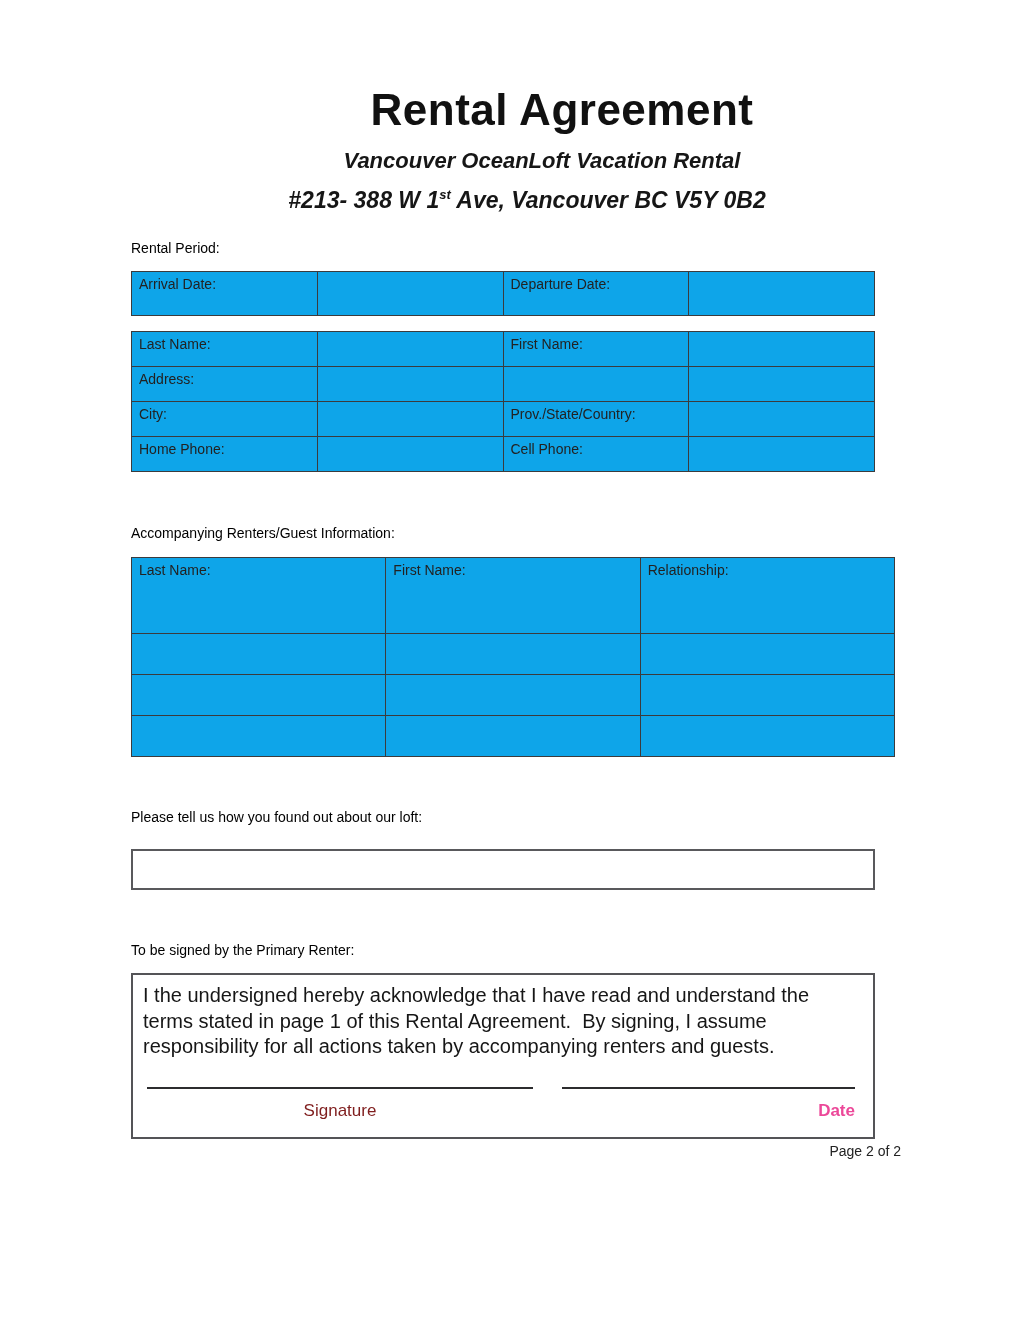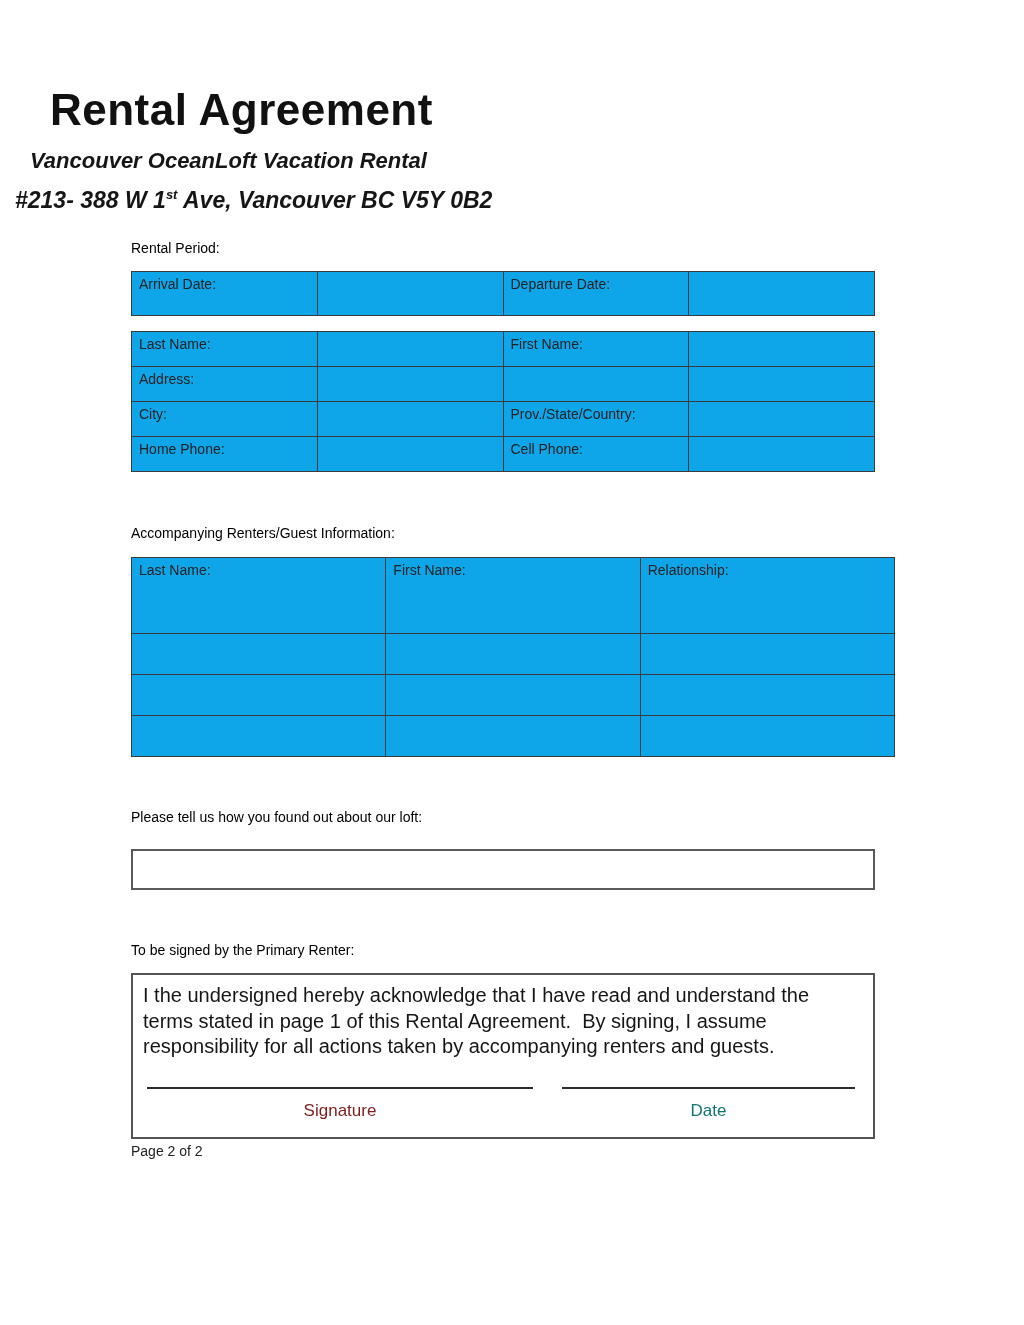--- a/index.html
+++ b/index.html
@@ -7,21 +7,21 @@
   .page {
     position: relative;
     width: 1024px;
     height: 1325px;
     background: #ffffff;
     font-family: "Liberation Sans", "DejaVu Sans", sans-serif;
     color: #1c1c1e;
     overflow: hidden;
   }
   
-  .header { width: 100%; }
+  .header { width: 100%; text-align: center; }
   .doc-title {
     margin-top: 88px;
     position: relative; left: 50px;
     font-size: 44px;
     font-weight: 700;
     letter-spacing: 0.5px;
     line-height: 1.0;
     color: #111;
   }
   .doc-subtitle {
@@ -98,26 +98,26 @@
   }
   .sig-lines {
     display: flex;
     margin-top: 27px;
     padding: 0 4px;
   }
   .sig-line  { width: 386px; border-bottom: 2px solid #2c2c2e; height: 1px; }
   .date-line { width: 293px; border-bottom: 2px solid #2c2c2e; height: 1px; margin-left: 29px; }
   .sig-labels { display: flex; margin-top: 12px; padding: 0 4px; }
   .sig-label-cell  { width: 386px; text-align: center; font-size: 17px; color: #7f1d1d; }
-  .date-label-cell { width: 293px; text-align: center; font-size: 17px; color: #0f766e; margin-left: 29px; }
+  .date-label-cell { width: 293px; text-align: right; font-size: 17px; color: #ec4899; margin-left: 29px; font-weight: bold; }
 
   .page-number {
     margin-top: 4px;
     width: 770px;
-    text-align: left;
+    text-align: right;
     font-size: 14px;
     color: #222;
   }
 </style>
 </head>
 <body>
 
 <div class="page">
 
   <div class="header">

